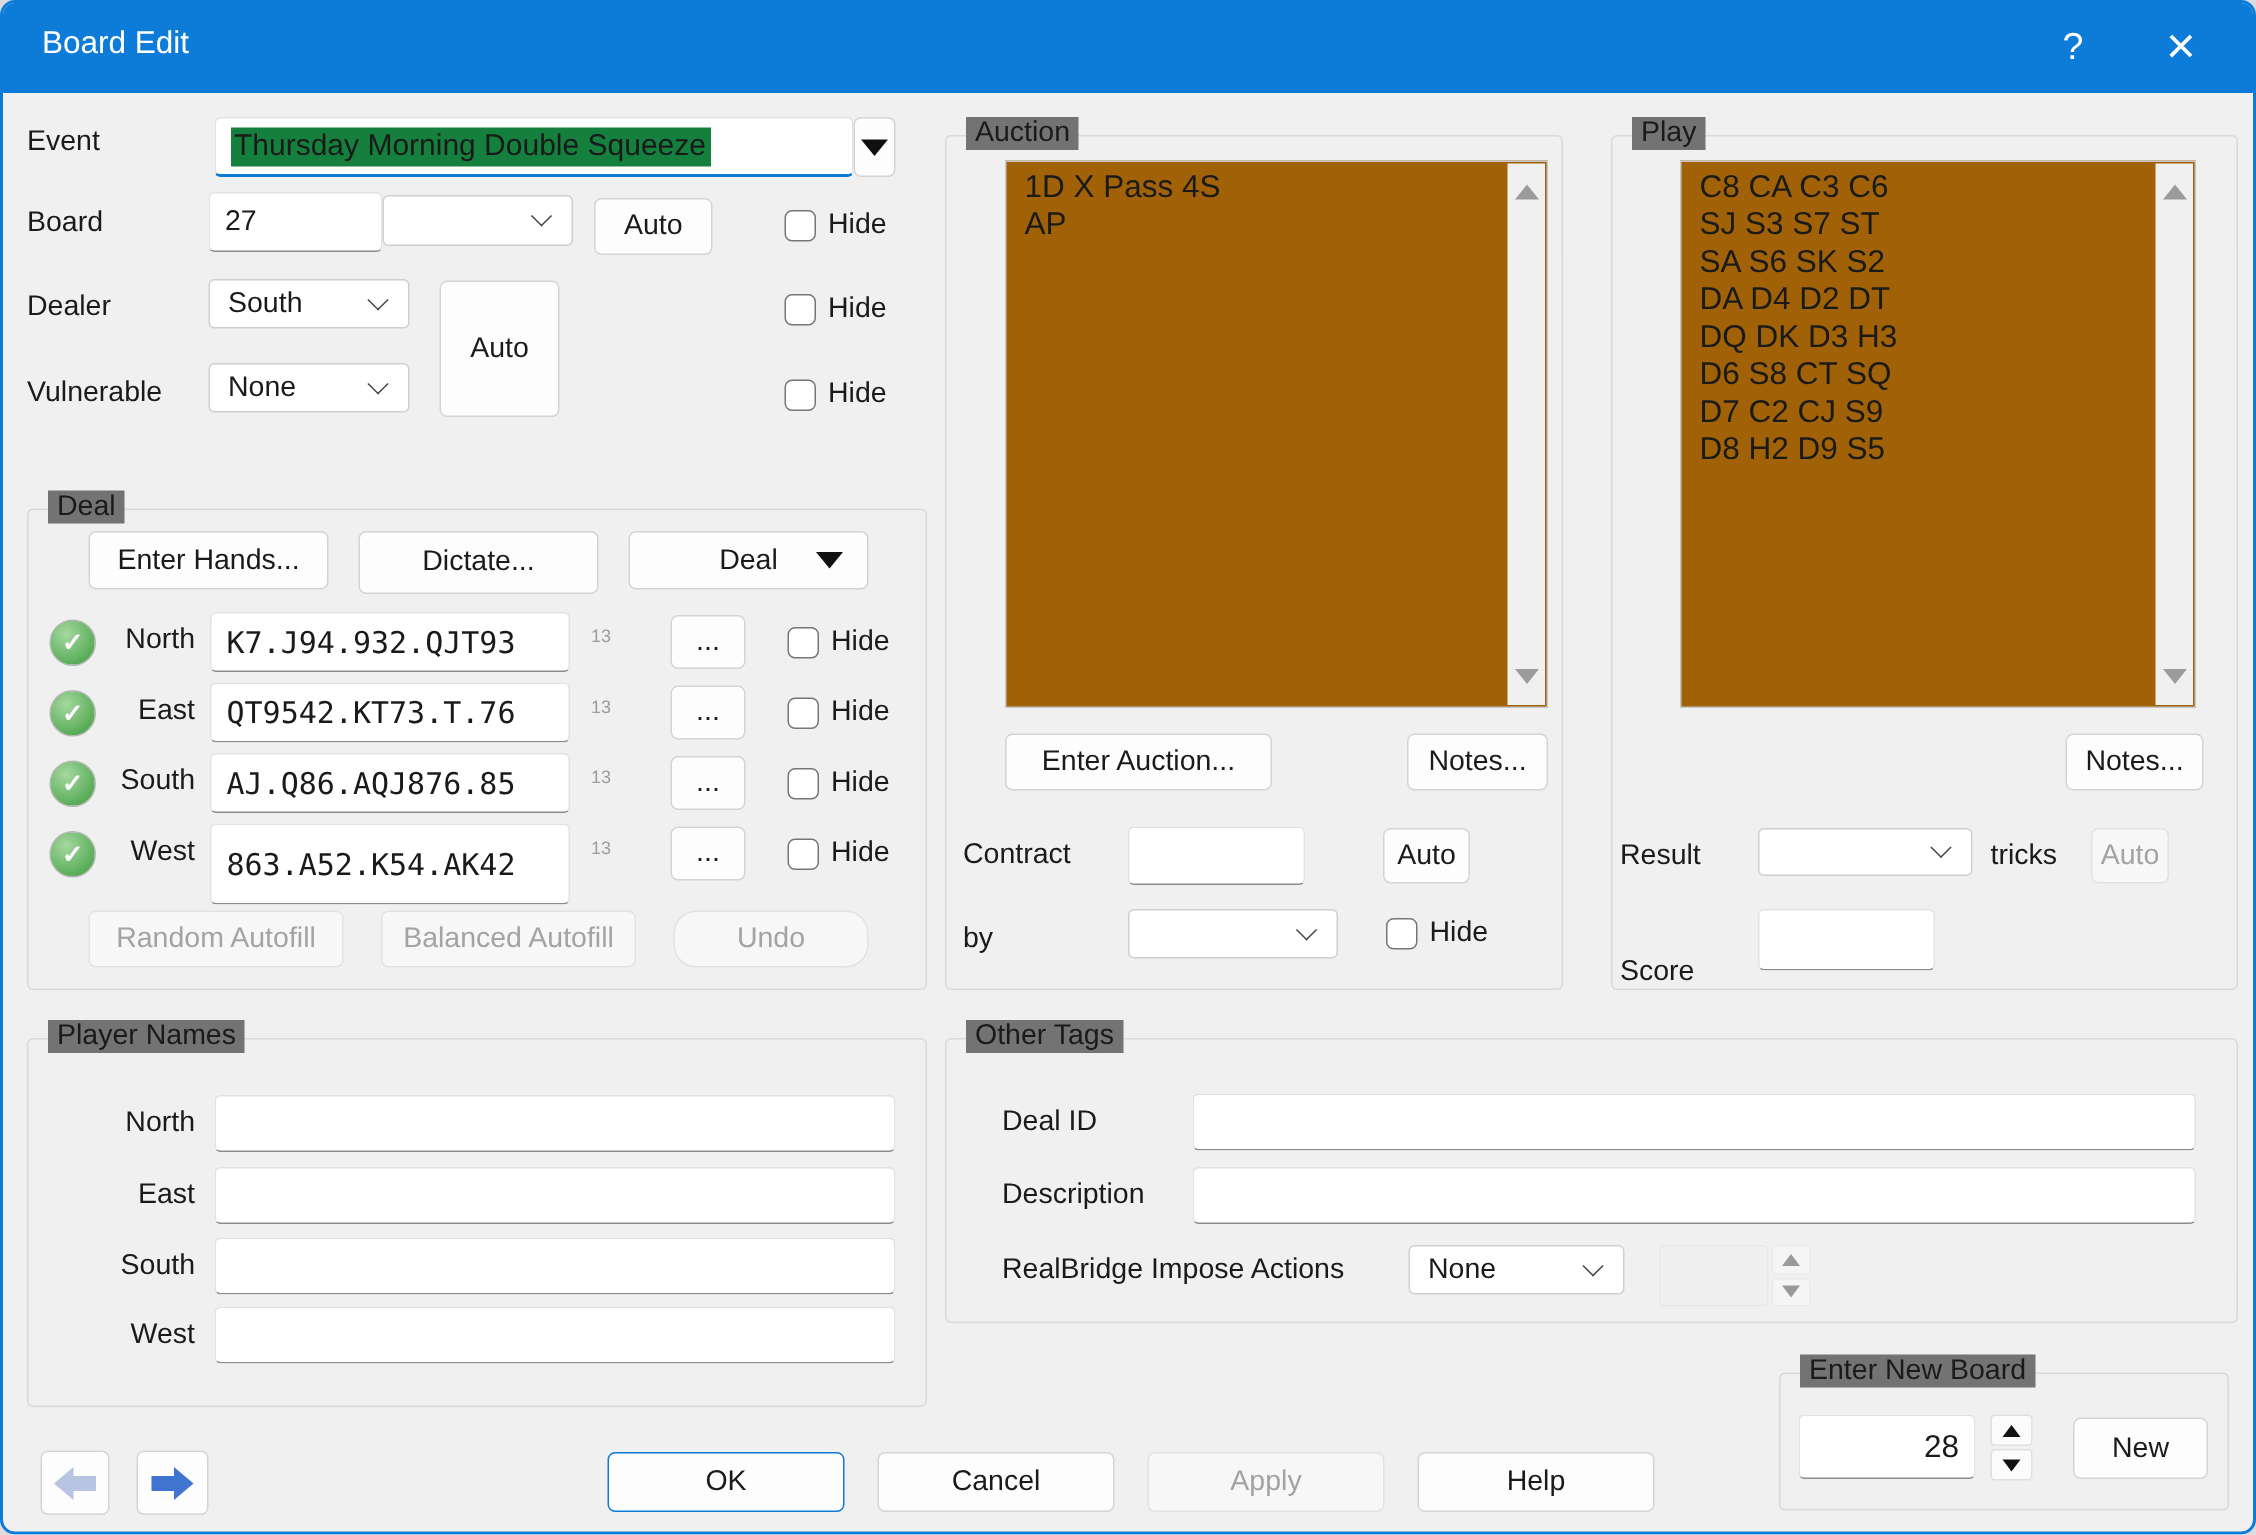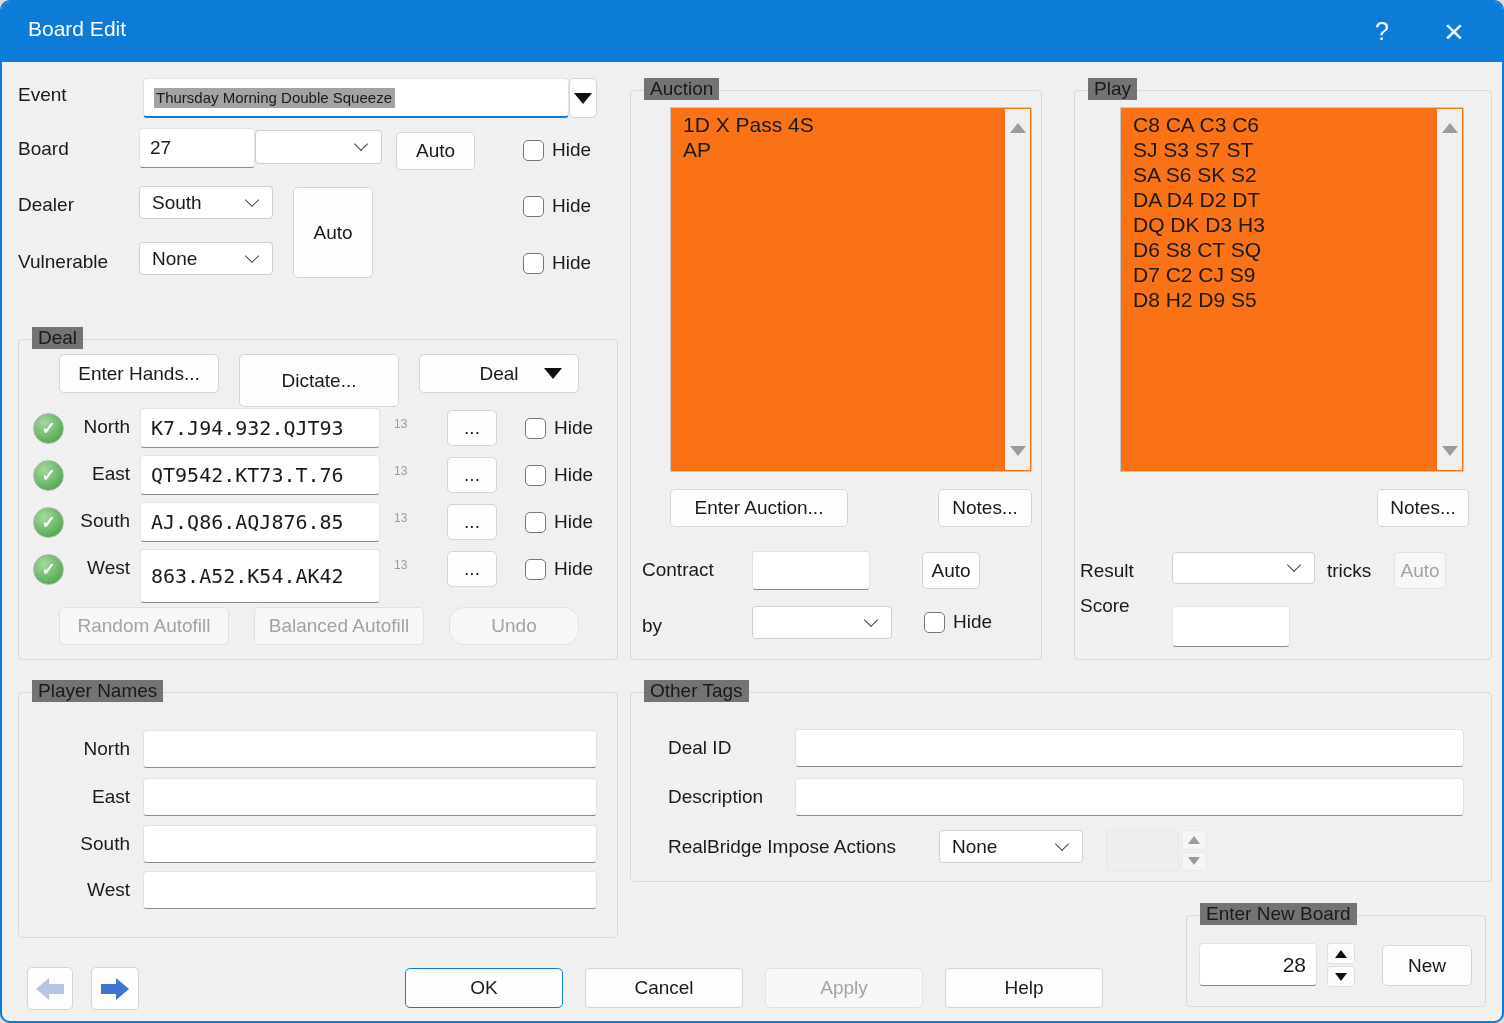--- a/index.html
+++ b/index.html
@@ -13,40 +13,40 @@
   .tb-close{right:18px;font-size:34px;font-weight:300;}
 
   .lab{position:absolute;font-size:19px;white-space:nowrap;}
   .lab.r{text-align:right;}
 
   .tf{position:absolute;box-sizing:border-box;background:#fff;border:1px solid #e2e2e2;
     border-bottom:1.6px solid #8b8b8b;border-radius:4px;font-size:19px;padding:0 10px;
     display:flex;align-items:center;font-family:"Liberation Sans",sans-serif;color:#1a1a1a;outline:none;}
   .tf.focus{border-bottom:2.6px solid #0d7bd8;}
   .tf.dis{background:#efefef;border:1px solid #e7e7e7;}
-  .sel{background:#a3a3a3;padding:1px 3px 2px 2px;font-size:15px;white-space:nowrap;}
+  .sel{background:#15803d;padding:1px 3px 2px 2px;font-size:20px;white-space:nowrap;}
 
   .combo{position:absolute;box-sizing:border-box;background:#fff;border:1px solid #cfcfcf;border-radius:4px;
     font-size:19px;display:flex;align-items:center;padding:0 12px;}
   .chev{position:absolute;right:15px;top:50%;width:9px;height:9px;margin-top:-8px;
     border-right:1.7px solid #454545;border-bottom:1.7px solid #454545;transform:rotate(45deg);}
 
   .btn{position:absolute;box-sizing:border-box;background:#fdfdfd;border:1px solid #d4d4d4;border-radius:5px;
     font-size:19px;display:flex;align-items:center;justify-content:center;color:#1a1a1a;}
   .btn.dis{color:#a3a3a3;background:#f7f7f7;border-color:#e2e2e2;}
   .btn.def{border:1.7px solid #0d7bd8;}
 
   .group{position:absolute;box-sizing:border-box;border:1px solid #d9d9d9;border-radius:4px;}
   .glab{position:absolute;top:-13px;left:13px;background:#737373;padding:0 6px;font-size:19px;white-space:nowrap;}
 
   .cbx{position:absolute;display:flex;align-items:center;gap:8px;}
   .cb{width:21px;height:21px;box-sizing:border-box;border:1.6px solid #767676;border-radius:5px;background:#fff;}
   .cbl{font-size:19px;}
 
-  .list{position:absolute;box-sizing:border-box;background:#f97316;border:1px solid #c6c6c6;}
+  .list{position:absolute;box-sizing:border-box;background:#a16207;border:1px solid #c6c6c6;}
   .lines{position:absolute;left:12px;top:4px;right:30px;font-size:21px;line-height:25px;white-space:nowrap;}
   .sbar{position:absolute;top:1px;bottom:1px;right:1px;width:25px;background:#f0f0f0;}
   .sarr{position:absolute;left:50%;transform:translateX(-50%);width:0;height:0;}
   .sarr.up{top:14px;border-left:8px solid transparent;border-right:8px solid transparent;border-bottom:10px solid #9b9b9b;}
   .sarr.dn{bottom:14px;border-left:8px solid transparent;border-right:8px solid transparent;border-top:10px solid #9b9b9b;}
 
   .okicon{position:absolute;width:29px;height:29px;border-radius:50%;
     background:radial-gradient(circle at 35% 30%,#a5d8a0,#57ab55 75%);border:1px solid #b0b8b0;
     display:flex;align-items:center;justify-content:center;color:#fff;font-size:17px;font-weight:bold;}
 
@@ -122,21 +122,21 @@
   </div>
   <div class="cbx" style="left:521px;top:250px;">
     <span class="cb"></span>
     <span class="cbl">Hide</span>
   </div>
 
   <div class="group" style="left:16px;top:337px;width:600px;height:321px;">
     <span class="glab">Deal</span>
   </div>
   <div class="btn" style="left:57px;top:352px;width:160px;height:39px;">Enter Hands...</div>
-  <div class="btn" style="left:237px;top:352px;width:160px;height:53px;">Dictate...</div>
+  <div class="btn" style="left:237px;top:352px;width:160px;height:42px;">Dictate...</div>
   <div class="btn" style="left:417px;top:352px;width:160px;height:39px;">
     <span>Deal</span>
     <span class="tridown" style="position:absolute;right:16px;"></span>
   </div>
 
   <span class="okicon" style="left:31px;top:411px;">✓</span>
   <span class="lab r" style="left:60px;top:414px;width:68px;">North</span>
   <input class="tf hand" style="left: 138px; top: 406px; width: 240px; height: 40px;" value="K7.J94.932.QJT93">
   <span class="cnt" style="left:392px;top:415px;">13</span>
   <div class="btn" style="left:445px;top:408px;width:50px;height:36px;">...</div>
@@ -239,21 +239,21 @@
     </div>
   </div>
   <div class="btn" style="left:1375px;top:487px;width:92px;height:38px;">Notes...</div>
   <span class="lab" style="left:1078px;top:558px;">Result</span>
   <div class="combo" style="left:1170px;top:550px;width:143px;height:32px;">
     <span></span>
     <span class="chev"></span>
   </div>
   <span class="lab" style="left:1325px;top:558px;">tricks</span>
   <div class="btn dis" style="left:1392px;top:550px;width:52px;height:37px;">Auto</div>
-  <span class="lab" style="left:1078px;top:593px;">Score</span>
+  <span class="lab" style="left:1078px;top:635px;">Score</span>
   <input class="tf" style="left: 1170px; top: 604px; width: 118px; height: 41px;" value="">
 
   <div class="group" style="left:628px;top:690px;width:862px;height:190px;">
     <span class="glab">Other Tags</span>
   </div>
   <span class="lab" style="left:666px;top:735px;">Deal ID</span>
   <input class="tf" style="left: 793px; top: 727px; width: 669px; height: 38px;" value="">
   <span class="lab" style="left:666px;top:784px;">Description</span>
   <input class="tf" style="left: 793px; top: 776px; width: 669px; height: 38px;" value="">
   <span class="lab" style="left:666px;top:834px;">RealBridge Impose Actions</span>

